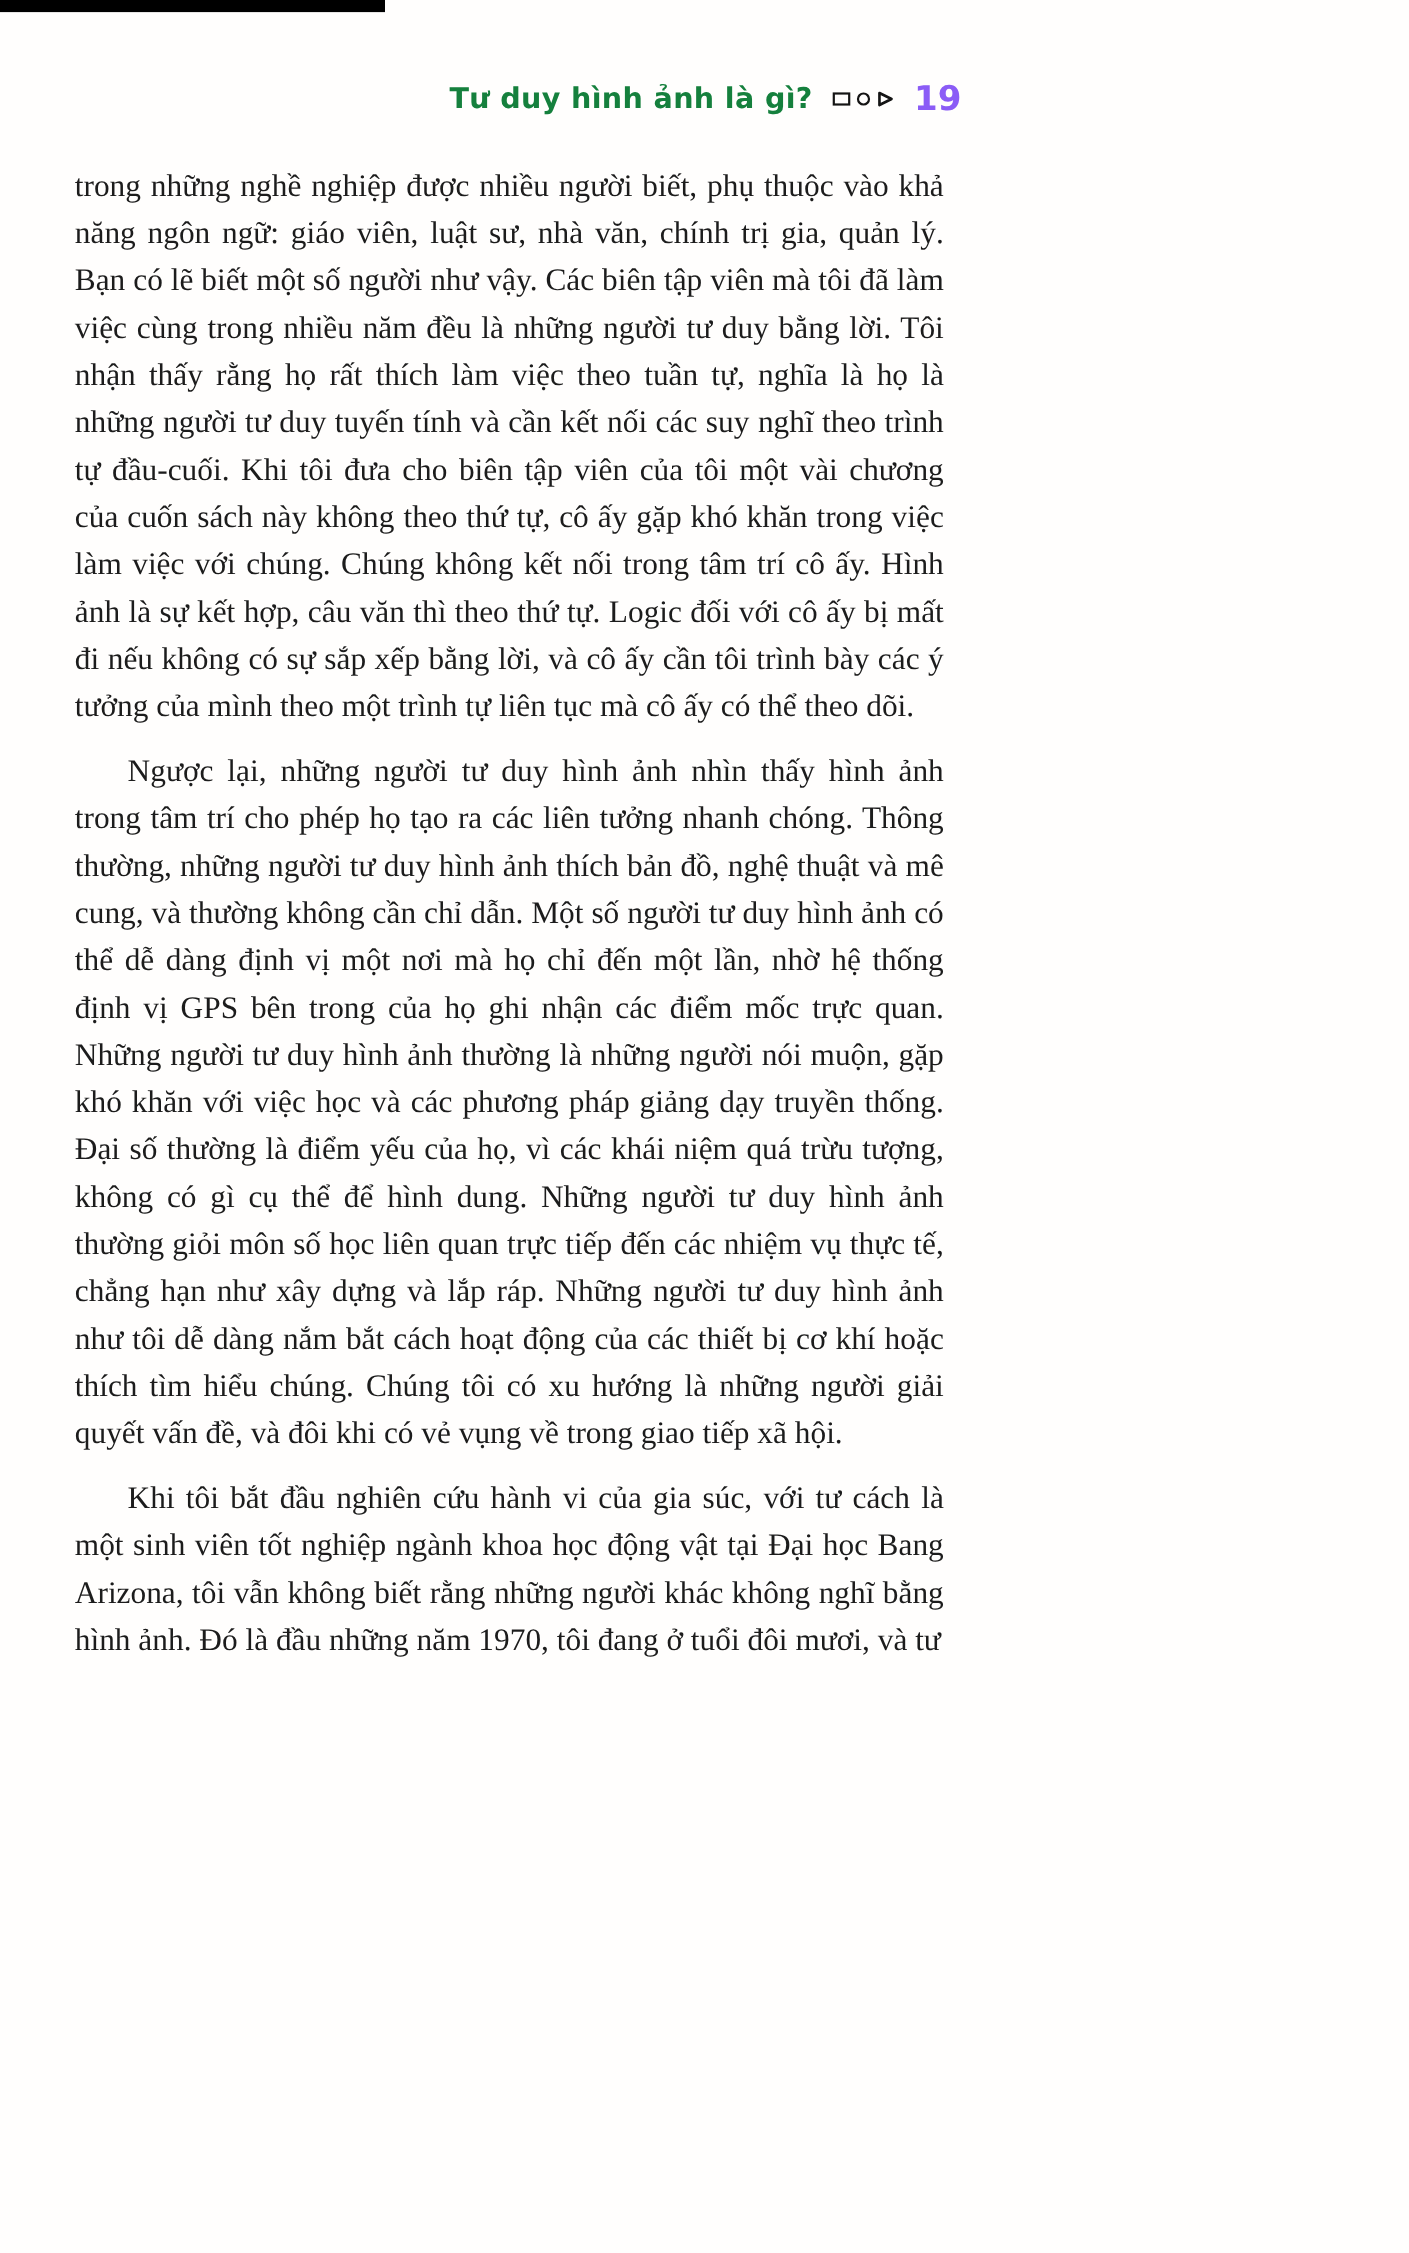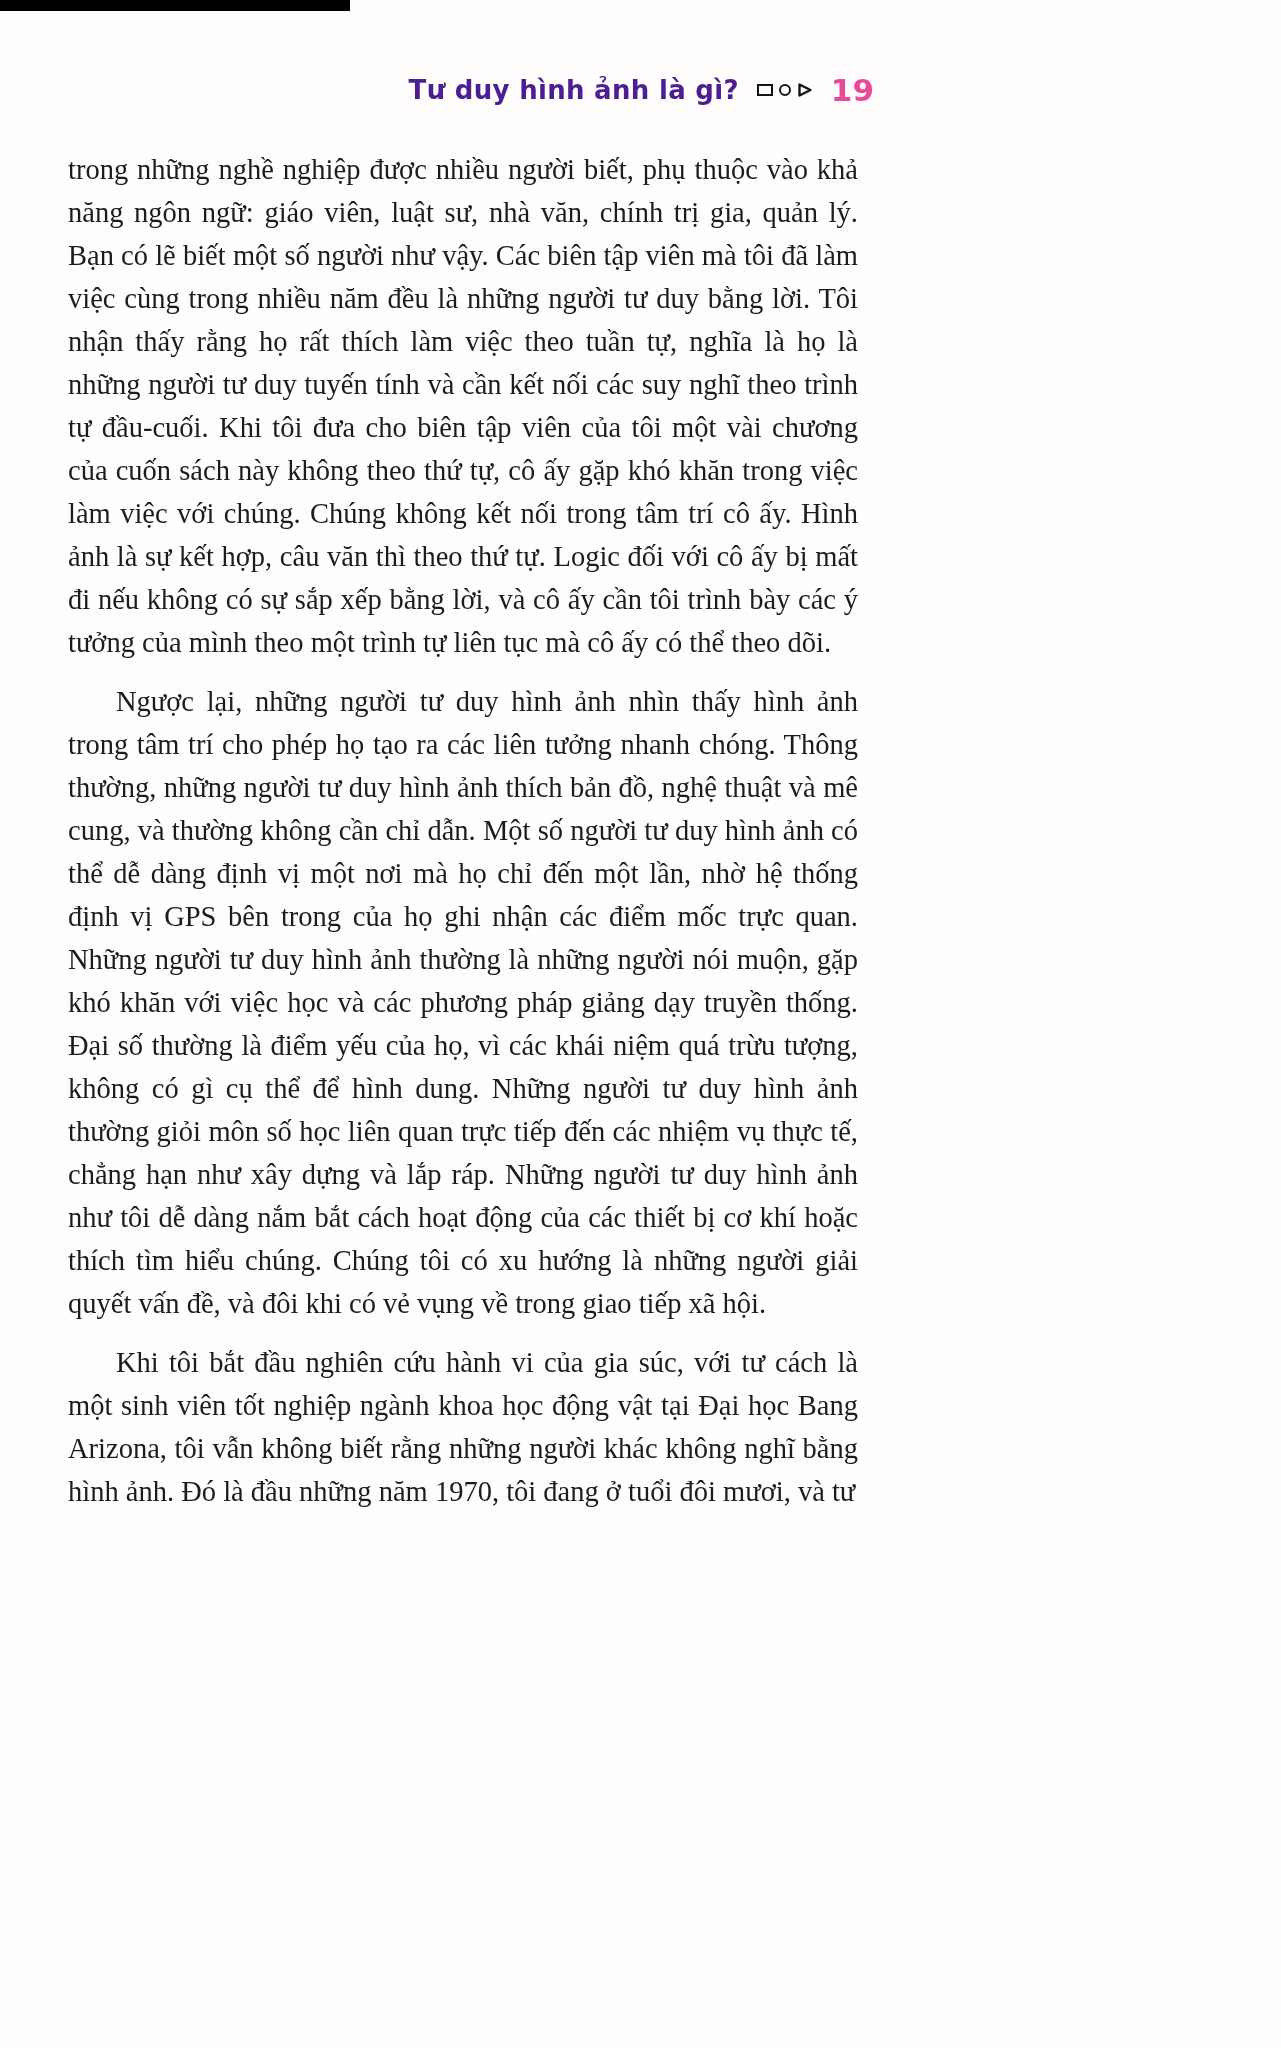--- a/index.html
+++ b/index.html
@@ -33,21 +33,21 @@
     justify-content: flex-end;
     align-items: center;
     gap: 16px;
     font-family: "DejaVu Sans", "Liberation Sans", sans-serif;
     font-weight: bold;
     white-space: nowrap;
   }
   .head-title {
     font-size: 26px;
     letter-spacing: 0.3px;
-    color: #4c1d95;
+    color: #15803d;
   }
   .head-icons {
     display: flex;
     align-items: center;
     gap: 6px;
     margin-left: 2px;
   }
   .icn { display: inline-block; box-sizing: border-box; }
   .icn.sq {
     width: 16px;
@@ -56,21 +56,21 @@
   }
   .icn.ci {
     width: 12px;
     height: 12px;
     border: 2.5px solid #141414;
     border-radius: 50%;
   }
   .icn.tri svg { display: block; }
   .page-num {
     font-size: 31px;
-    color: #ec4899;
+    color: #8b5cf6;
     margin-left: 2px;
   }
   .text-block {
     position: absolute;
     top: 132px;
     left: 52px;
     width: 822px;
     font-size: 28.5px;
     line-height: 43px;
     text-align: justify;

